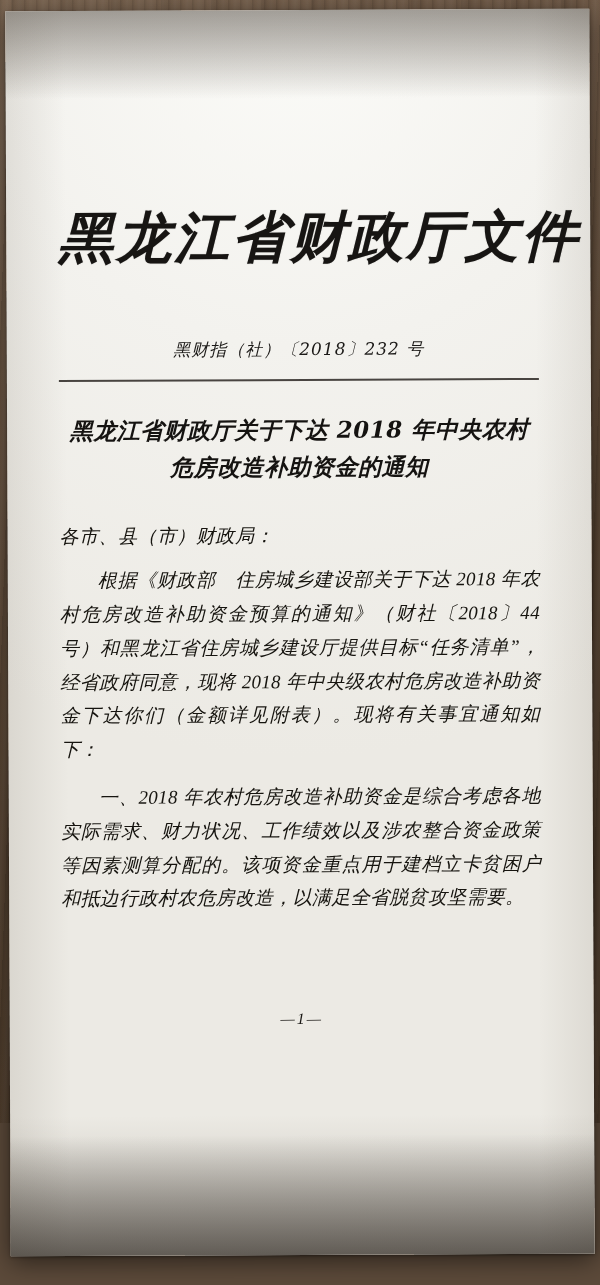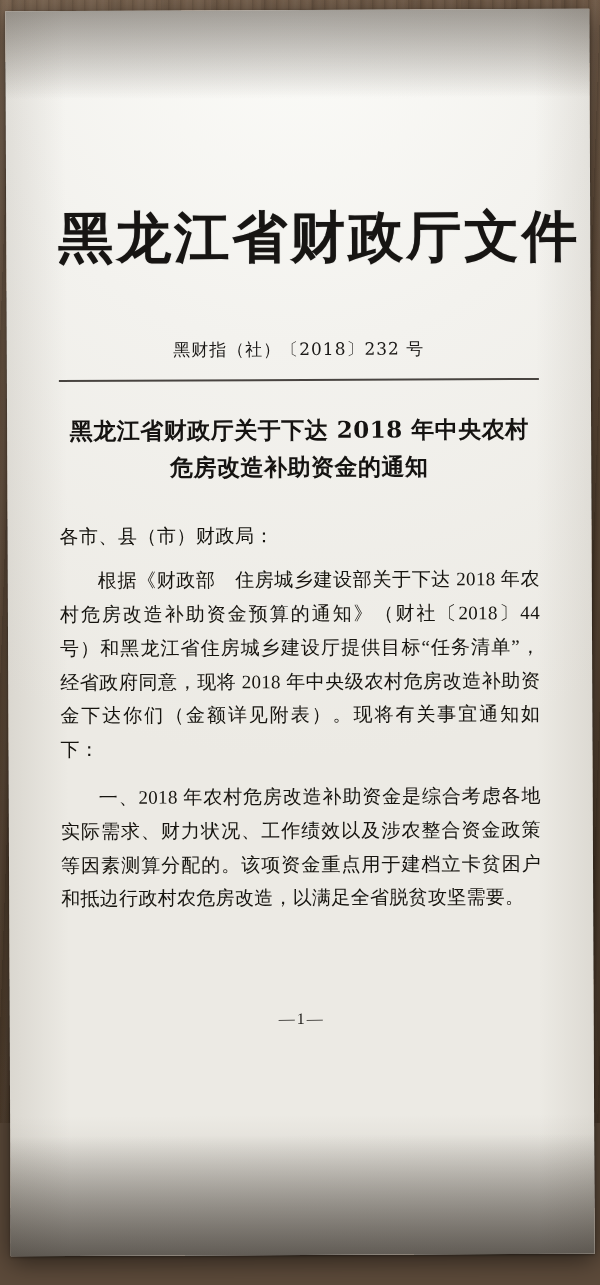--- a/index.html
+++ b/index.html
@@ -11,20 +11,21 @@
     height: 1285px;
     background: #5c4a3a;
     font-family: "Liberation Serif", serif;
     overflow: hidden;
   }
   .scene {
     position: relative;
     width: 600px;
     height: 1123px;
     background: linear-gradient(150deg, #7a6450 0%, #6d5744 25%, #5b4734 55%, #4d3b2b 100%);
+    font-style: italic;
   }
   
   .desk-grain {
     position: absolute;
     inset: 0;
     background:
       repeating-linear-gradient(92deg, rgba(0,0,0,0.10) 0px, rgba(0,0,0,0.0) 3px, rgba(255,255,255,0.035) 7px, rgba(0,0,0,0.0) 12px),
       repeating-linear-gradient(88deg, rgba(0,0,0,0.06) 0px, rgba(0,0,0,0) 20px, rgba(255,255,255,0.02) 34px, rgba(0,0,0,0) 50px);
     pointer-events: none;
   }

